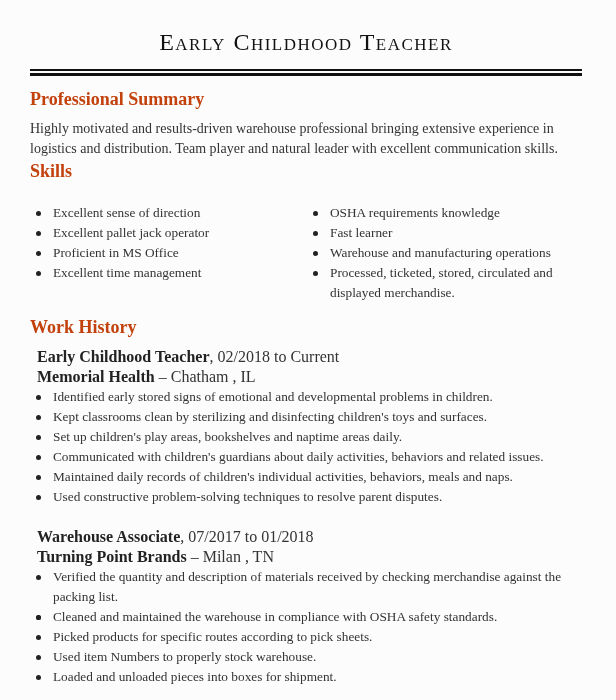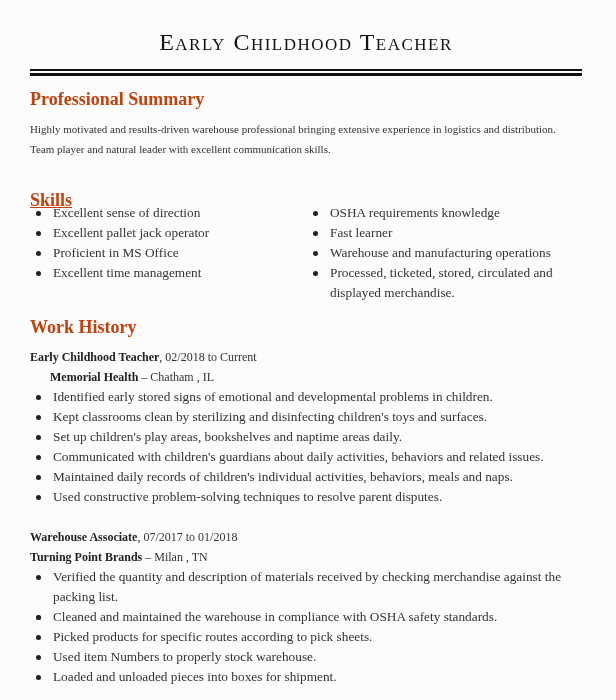--- a/index.html
+++ b/index.html
@@ -58,21 +58,21 @@
       font-size: 18px;
       font-weight: bold;
       color: #c2410c;
       line-height: 20px;
     }
     .para {
       position: absolute;
       left: 0;
       width: 552px;
       font-family: "Liberation Serif", "DejaVu Serif", serif;
-      font-size: 11px;
+      font-size: 14px;
       line-height: 20px;
       color: #333;
     }
     ul.list {
       position: absolute;
       margin: 0;
       padding: 0;
       list-style: none;
       font-family: Liberation Serif, serif;
       font-size: 13.3px;
@@ -87,63 +87,63 @@
       position: absolute;
       left: 6px;
       top: 8px;
       width: 5px;
       height: 5px;
       border-radius: 50%;
       background: #222;
     }
     .job-line {
       position: absolute;
-      left: 0;
+      left: 7px;
       font-family: "Liberation Serif", "DejaVu Serif", serif;
-      font-size: 12px;
+      font-size: 16px;
       line-height: 20px;
       color: #333;
     }
     .job-line b {
       color: #222;
       font-weight: bold;
     }
   </style>
 </head>
 <body>
 
 <div class="page">
 
   <div class="title">Early Childhood Teacher</div>
   <div class="rule-thin"></div>
   <div class="rule-thick"></div>
 
   <div class="section-heading" style="top:89px;">Professional Summary</div>
   <div class="para" style="top:119px;">Highly motivated and results-driven warehouse professional bringing extensive experience in logistics and distribution. Team player and natural leader with excellent communication skills.</div>
 
-  <div class="section-heading" style="top:190px;text-decoration:underline;">Skills</div>
+  <div class="section-heading" style="top:161px;">Skills</div>
   <ul class="list" style="left:0; top:203px; width:275px;">
     <li><span class="bullet"></span><span>Excellent sense of direction</span></li>
     <li><span class="bullet"></span><span>Excellent pallet jack operator</span></li>
     <li><span class="bullet"></span><span>Proficient in MS Office</span></li>
     <li><span class="bullet"></span><span>Excellent time management</span></li>
   </ul>
   <ul class="list" style="left:277px; top:203px; width:275px;">
     <li><span class="bullet"></span><span>OSHA requirements knowledge</span></li>
     <li><span class="bullet"></span><span>Fast learner</span></li>
     <li><span class="bullet"></span><span>Warehouse and manufacturing operations</span></li>
     <li><span class="bullet"></span><span>Processed, ticketed, stored, circulated and displayed merchandise.</span></li>
   </ul>
 
   <div class="section-heading" style="top:317px;text-align:right;">Work History</div>
 
   <div class="job-line" style="top:347px;">
     <b>Early Childhood Teacher</b><span>, 02/2018 to Current</span>
   </div>
-  <div class="job-line" style="top:367px;margin-left:20px;">
+  <div class="job-line" style="top:367px;">
     <b>Memorial Health</b><span> – Chatham , IL</span>
   </div>
   <ul class="list" style="left:0; top:387px; width:552px;">
     <li><span class="bullet"></span><span>Identified early stored signs of emotional and developmental problems in children.</span></li>
     <li><span class="bullet"></span><span>Kept classrooms clean by sterilizing and disinfecting children's toys and surfaces.</span></li>
     <li><span class="bullet"></span><span>Set up children's play areas, bookshelves and naptime areas daily.</span></li>
     <li><span class="bullet"></span><span>Communicated with children's guardians about daily activities, behaviors and related issues.</span></li>
     <li><span class="bullet"></span><span>Maintained daily records of children's individual activities, behaviors, meals and naps.</span></li>
     <li><span class="bullet"></span><span>Used constructive problem-solving techniques to resolve parent disputes.</span></li>
   </ul>

